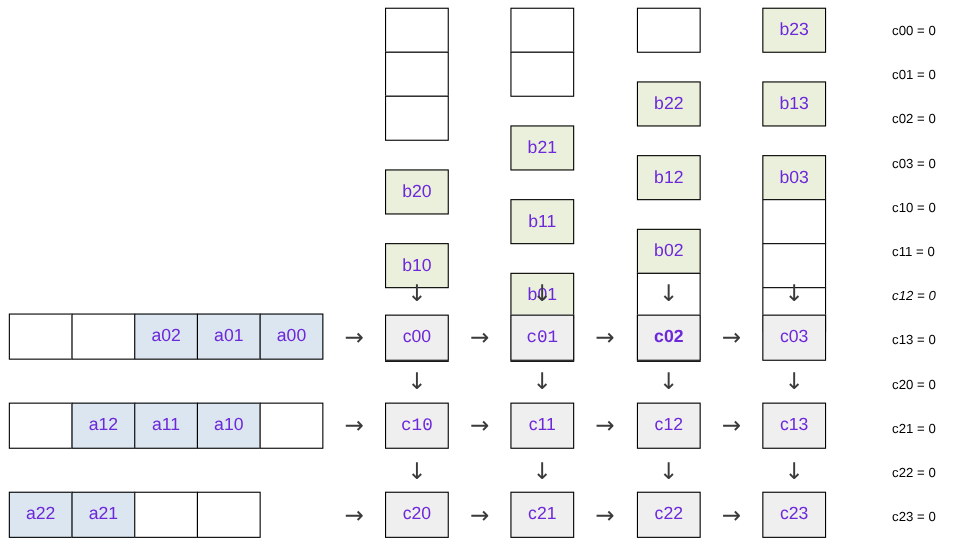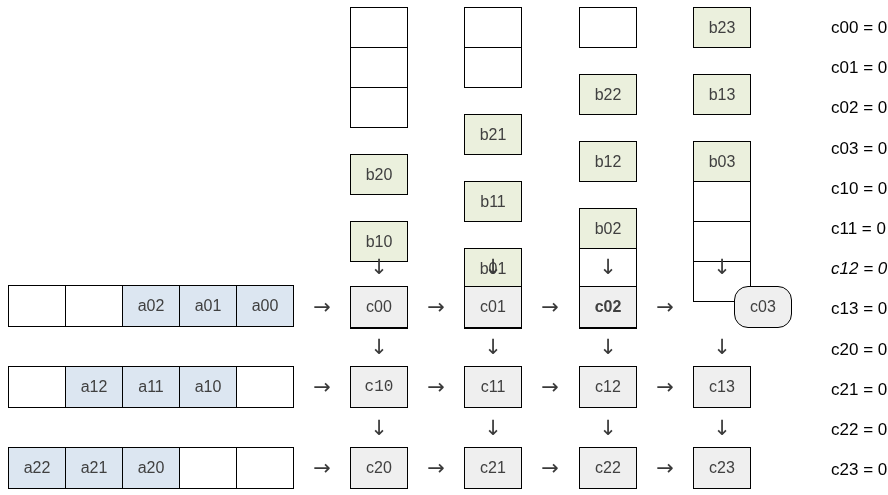--- a/index.html
+++ b/index.html
@@ -4,33 +4,33 @@
 <style>
   html,body{margin:0;padding:0;background:#fff;}
   #canvas{
     position:relative;width:888px;height:495px;background:#fff;overflow:hidden;
     font-family:"Liberation Sans","DejaVu Sans",sans-serif;color:#000;
   }
   .bcol{position:absolute;}
   .cell{
     box-sizing:border-box;border:1px solid var(--border,#000);background:#fff;
     display:flex;align-items:center;justify-content:center;
-    font-size:16px;line-height:1;color:#404040;
+    font-size:16px;line-height:1;color:#6d28d9;
   }
   .bcell{width:58px;height:41px;margin-top:-1px;}
   .bcell:first-child{margin-top:0;}
   .bfill{background:var(--b-fill,#ebf0dd);margin-top:26px;}
   .arow{position:absolute;display:flex;}
   .acell{width:58px;height:42px;margin-left:-1px;}
   .acell:first-child{margin-left:0;}
   .afill{background:var(--a-fill,#dce6f1);}
   .ccell{position:absolute;width:58px;height:42px;background:var(--c-fill,#efefef);}
   .rlabel{
     position:absolute;left:811px;height:20px;display:flex;align-items:center;
-    font-size:17px;white-space:pre;color:#000;margin-left:20px;
+    font-size:12px;white-space:pre;color:#000;
   }
   .arrow{
     position:absolute;display:flex;align-items:center;justify-content:center;
     color:var(--arrow,#3a3a3a);font-size:21px;line-height:1;
     font-family:"DejaVu Sans",sans-serif;
   }
 </style>
 </head>
 <body>
 
@@ -77,28 +77,27 @@
     <div class="arow" style="left: 8px; top: 366px;">
       <div class="cell acell"></div>
       <div class="cell acell afill">a12</div>
       <div class="cell acell afill">a11</div>
       <div class="cell acell afill">a10</div>
       <div class="cell acell"></div>
     </div>
     <div class="arow" style="left: 8px; top: 447px;">
       <div class="cell acell afill">a22</div>
       <div class="cell acell afill">a21</div>
-      <div class="cell acell afill">a20</div>
       <div class="cell acell"></div>
       <div class="cell acell"></div>
     </div>
     <div class="cell ccell" style="left: 350px; top: 286px;">c00</div>
-    <div class="cell ccell" style="left: 464px; top: 286px;">c01</div>
+    <div class="cell ccell" style="left: 464px; top: 286px; font-family: Liberation Mono, monospace;">c01</div>
     <div class="cell ccell" style="left: 579px; top: 286px; font-weight: bold;">c02</div>
-    <div class="cell ccell" style="left: 734px; top: 286px; border-radius: 14px;">c03</div>
+    <div class="cell ccell" style="left: 693px; top: 286px;">c03</div>
     <div class="cell ccell" style="left: 350px; top: 366px; font-family: Liberation Mono, monospace;">c10</div>
     <div class="cell ccell" style="left: 464px; top: 366px;">c11</div>
     <div class="cell ccell" style="left: 579px; top: 366px;">c12</div>
     <div class="cell ccell" style="left: 693px; top: 366px;">c13</div>
     <div class="cell ccell" style="left: 350px; top: 447px;">c20</div>
     <div class="cell ccell" style="left: 464px; top: 447px;">c21</div>
     <div class="cell ccell" style="left: 579px; top: 447px;">c22</div>
     <div class="cell ccell" style="left: 693px; top: 447px;">c23</div>
     <div class="rlabel" style="top: 18px;">c00 = 0</div>
     <div class="rlabel" style="top: 58px;">c01 = 0</div>

